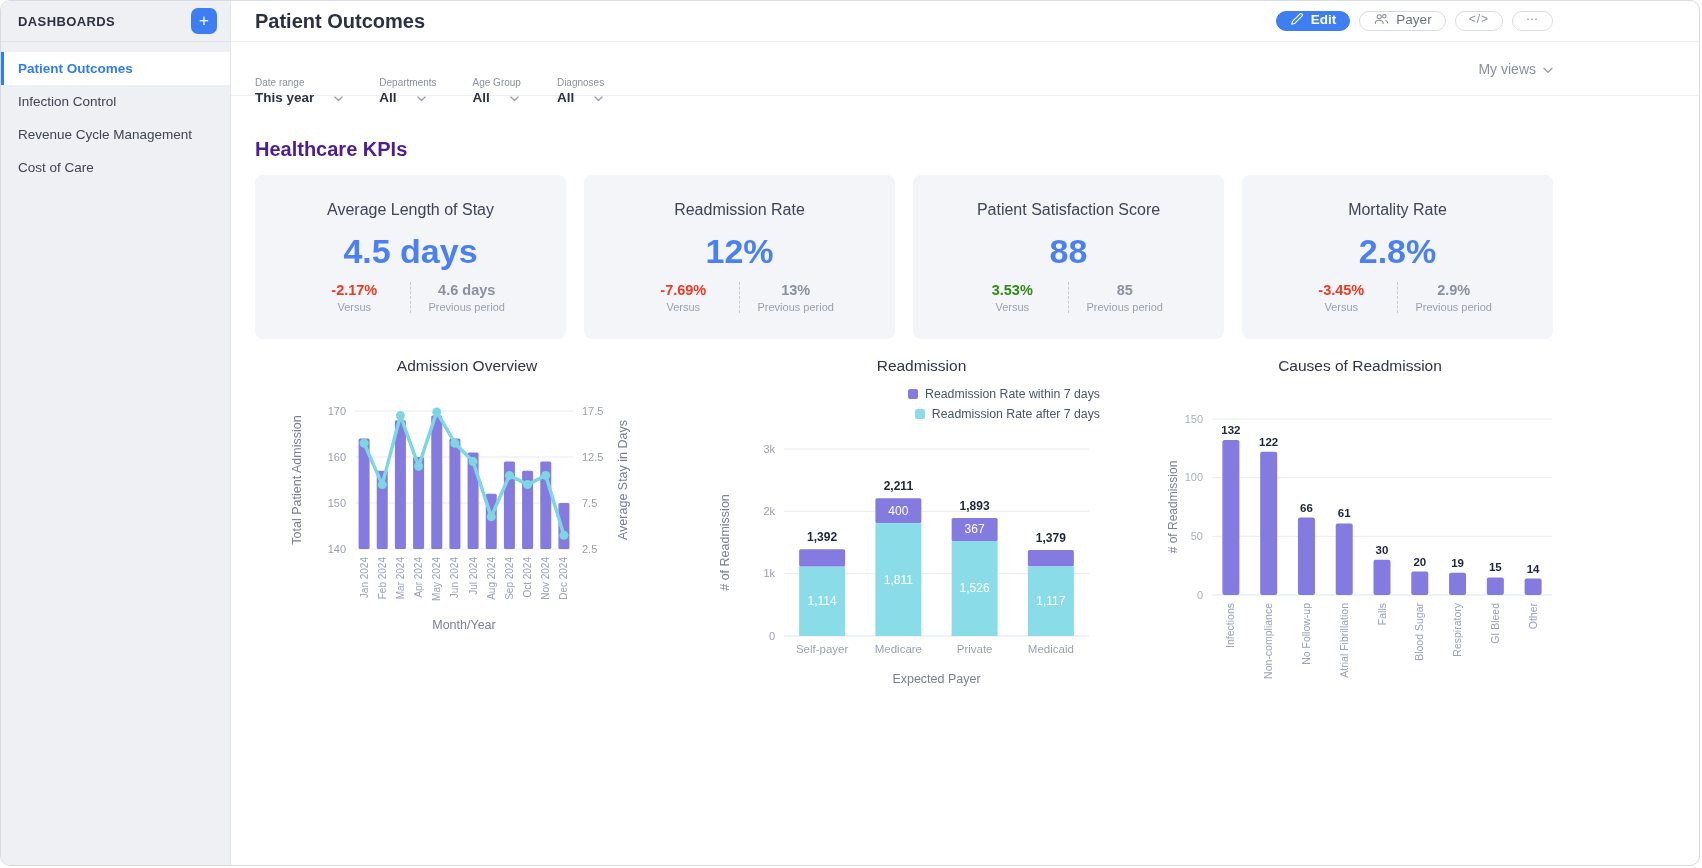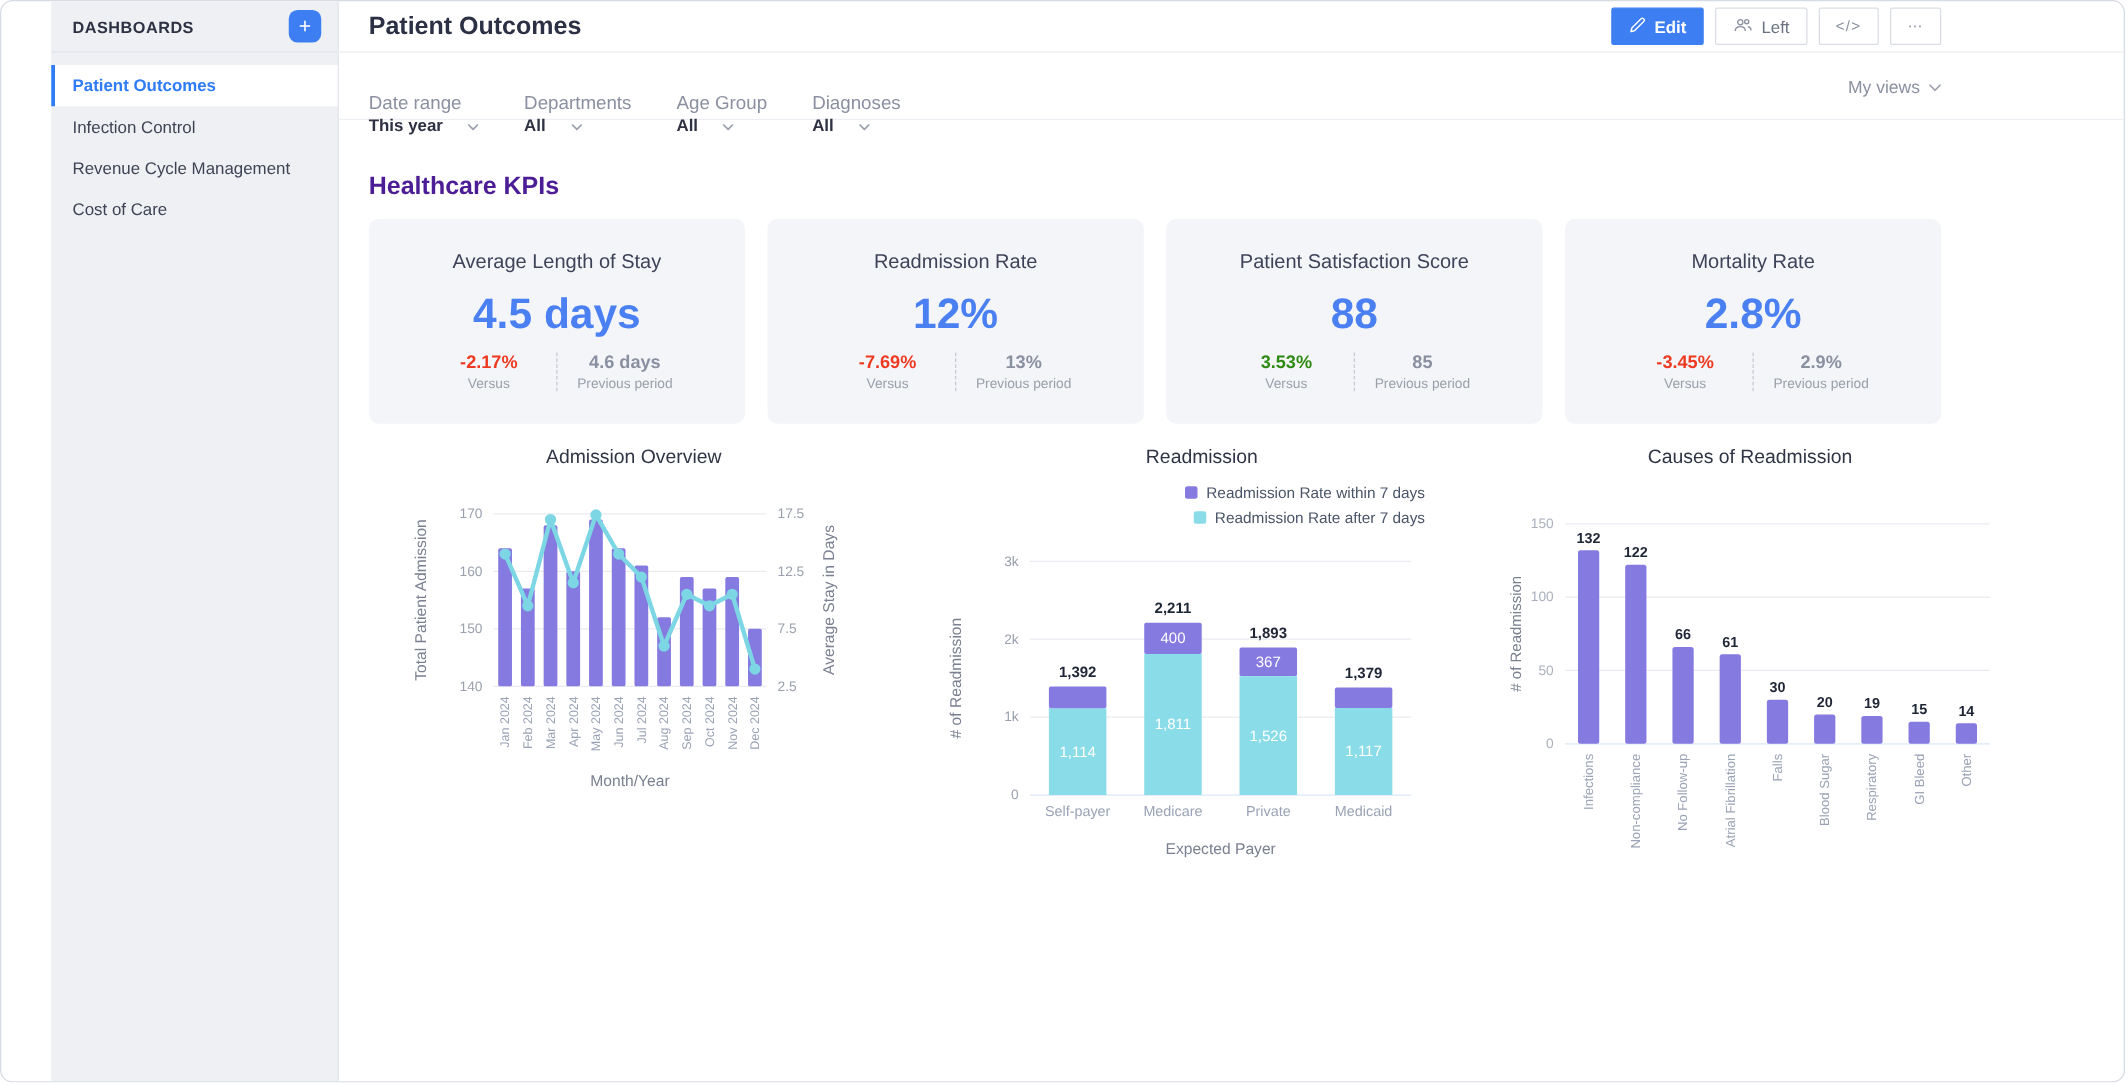--- a/index.html
+++ b/index.html
@@ -1,40 +1,40 @@
 <!DOCTYPE html>
 <html><head>
 <meta charset="utf-8">
 <style>
   * { box-sizing: border-box; }
   body { margin: 0; background: #fff; font-family: "Liberation Sans", sans-serif; -webkit-font-smoothing: antialiased; }
   .frame { width: 1700px; height: 866px; border: 1px solid #d7dbe2; border-radius: 10px; overflow: hidden; display: flex; background: #fff; }
 
   
-  .sidebar { width: 230px; min-width: 230px; background: #eef0f4; border-right: 1px solid #e2e5eb; display: flex; flex-direction: column; margin-left: 40px; }
+  .sidebar { width: 230px; min-width: 230px; background: #eef0f4; border-right: 1px solid #e2e5eb; display: flex; flex-direction: column; }
   .sb-head { height: 41px; display: flex; align-items: center; justify-content: space-between; padding: 0 13px 0 17px; border-bottom: 1px solid #e0e3e9; }
   .sb-title { font-size: 13px; font-weight: bold; color: #2d3142; letter-spacing: .4px; }
   .add-btn { width: 26px; height: 26px; border: none; border-radius: 7px; background: #3d7ff2; color: #fff; font-size: 17px; line-height: 24px; cursor: pointer; font-family: inherit; }
   .sb-items { padding-top: 10px; display: flex; flex-direction: column; }
   .sb-item { height: 33px; display: flex; align-items: center; padding-left: 14px; font-size: 13.5px; color: #3f4454; border-left: 3px solid transparent; cursor: pointer; }
   .sb-item.active { background: #fff; color: #2f7cf6; font-weight: bold; border-left-color: #2f7cf6; }
 
   
   .main { flex: 1; display: flex; flex-direction: column; min-width: 0; }
   .topbar { height: 41px; min-height: 41px; display: flex; align-items: center; justify-content: space-between; padding: 0 146px 0 24px; border-bottom: 1px solid #eceef2; }
   .page-title { font-size: 20px; font-weight: bold; color: #2b3044; margin: 0; }
   .top-actions { display: flex; gap: 9px; }
-  .btn { height: 30px; display: flex; align-items: center; gap: 7px; border-radius: 2px; border: 1px solid #d9dde3; background: #fff; color: #6b7280; font-size: 13.5px; padding: 0 13px; cursor: pointer; font-family: inherit; }
+  .btn { height: 20px; display: flex; align-items: flex-start; gap: 7px; border-radius: 12px; border: 1px solid #d9dde3; background: #fff; color: #6b7280; font-size: 13.5px; padding: 0 13px; cursor: pointer; font-family: inherit; }
   .btn-primary { background: #3d7ff2; border-color: #3d7ff2; color: #fff; font-weight: bold; }
   .btn-iconish { color: #8a90a0; font-size: 12px; letter-spacing: 1px; }
 
   .filterbar { height: 54px; min-height: 54px; display: flex; align-items: center; justify-content: space-between; padding: 0 146px 0 24px; border-bottom: 1px solid #eceef2; }
   .filter-group { display: flex; gap: 36px; }
   .filter { display: flex; flex-direction: column; gap: 2px; cursor: pointer; }
-  .filter-label { font-size: 15px; color: #8a90a0; margin-top: 44px; }
+  .filter-label { font-size: 10px; color: #8a90a0; margin-top: 44px; }
   .filter-value { font-size: 13.5px; font-weight: bold; color: #2d3142; display: flex; align-items: center; gap: 20px; }
   .my-views { font-size: 14px; color: #8a90a0; display: flex; align-items: center; gap: 7px; cursor: pointer; }
 
   .content { flex: 1; padding: 18px 146px 0 24px; overflow: hidden; }
   .section-title { font-size: 20px; font-weight: bold; color: #4c1d95; margin: 16px 0 14px; }
 
   
   .kpi-row { display: flex; gap: 18px; }
   .kpi-card { flex: 1; background: #f3f5f9; border-radius: 8px; height: 164px; display: flex; flex-direction: column; align-items: center; padding-top: 26px; }
   .kpi-title { font-size: 16px; color: #3e4358; }
@@ -92,21 +92,21 @@
               </svg></span>
           <span>Edit</span>
         </button>
         <button class="btn">
           <span><svg width="16" height="14" viewBox="0 0 18 14" fill="none" stroke="#8a90a0" stroke-width="1.2">
                 <circle cx="7" cy="4.5" r="2.3"></circle>
                 <path d="M2.5 12.5c0-2.5 2-4 4.5-4s4.5 1.5 4.5 4"></path>
                 <circle cx="12.8" cy="4" r="1.9"></circle>
                 <path d="M13.8 8.6c1.8.3 2.9 1.6 2.9 3.4"></path>
               </svg></span>
-          <span>Left</span>
+          <span>Payer</span>
         </button>
         <button class="btn btn-iconish">
           <span>&lt;/&gt;</span>
         </button>
         <button class="btn btn-iconish">
           <span>⋯</span>
         </button>
       </div>
     </header>
 

